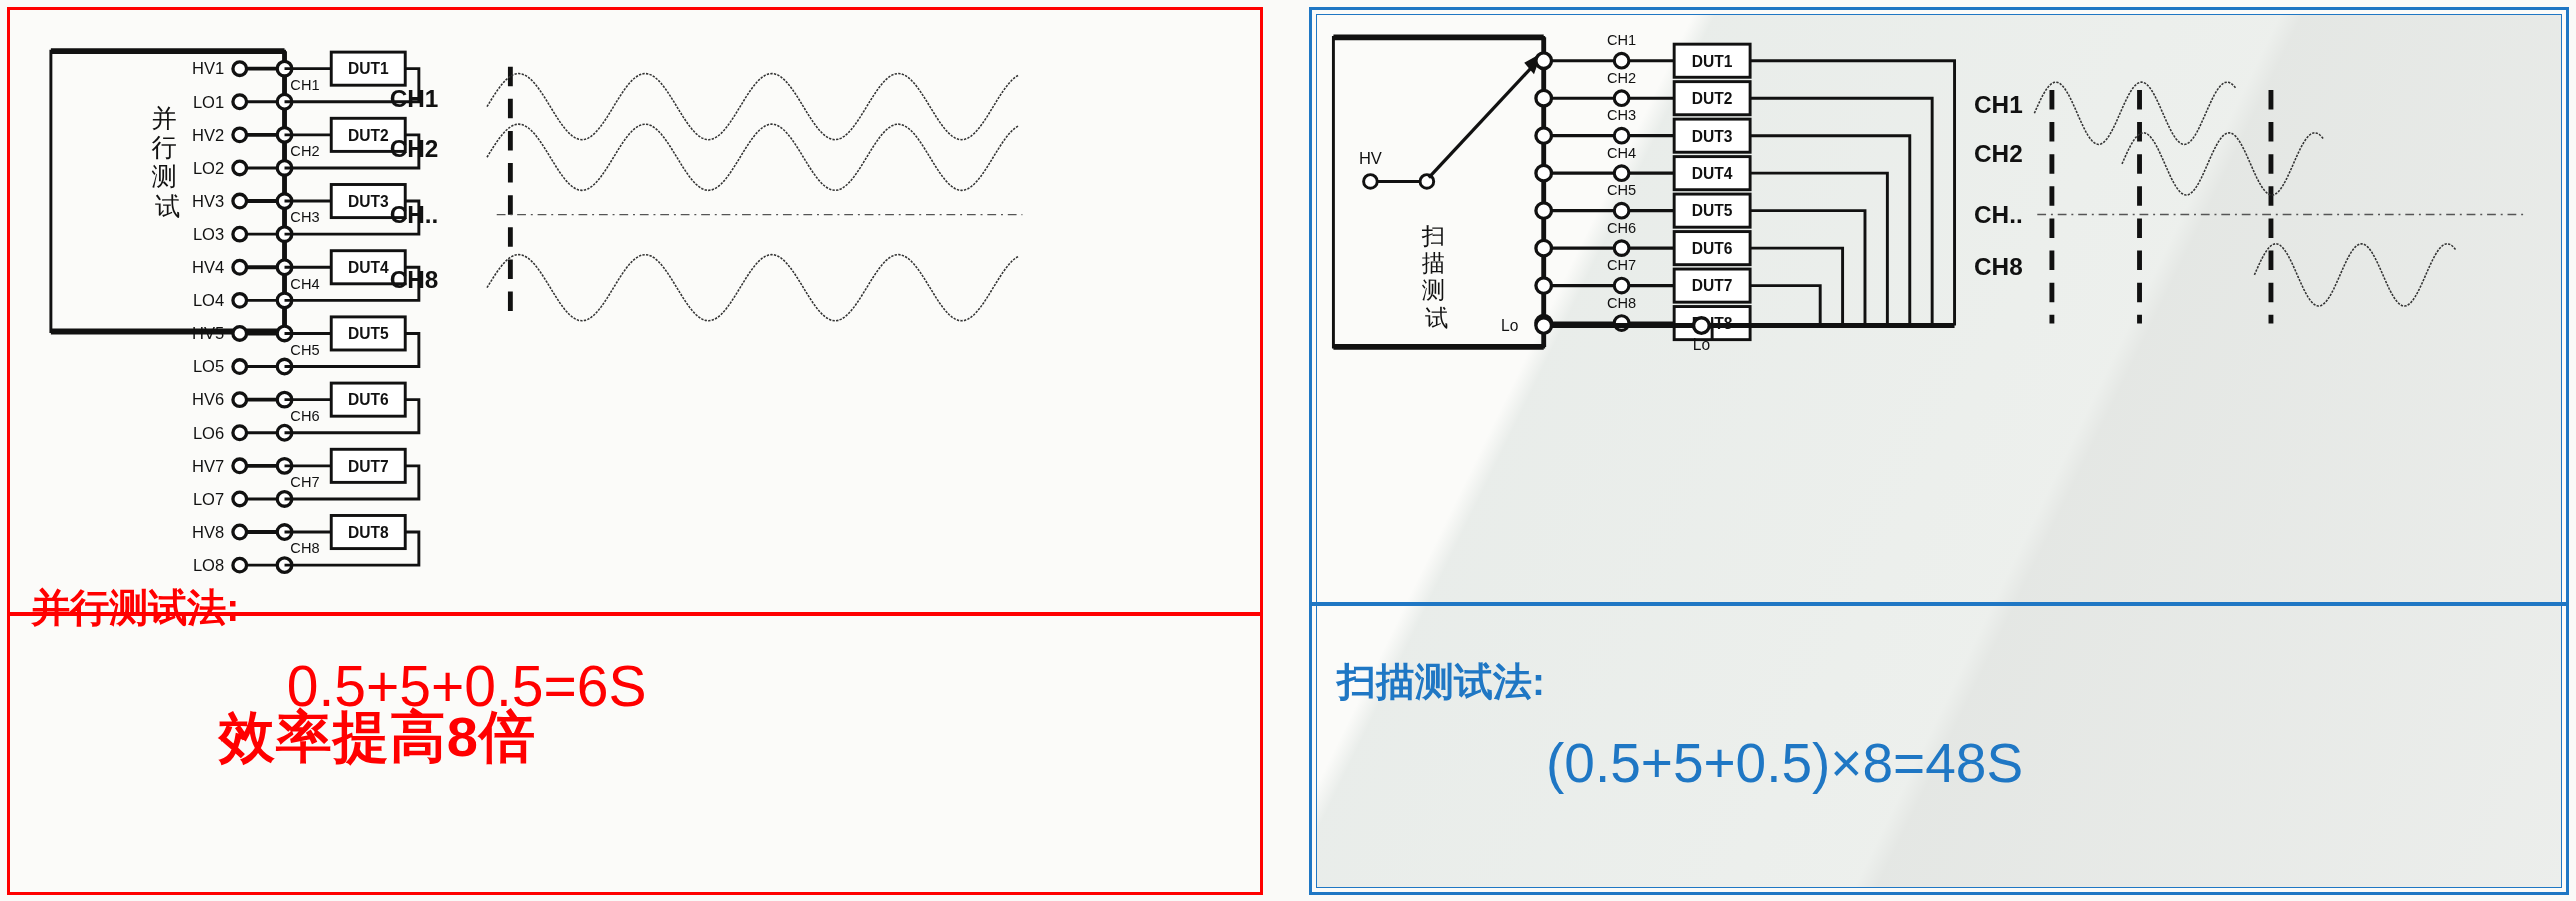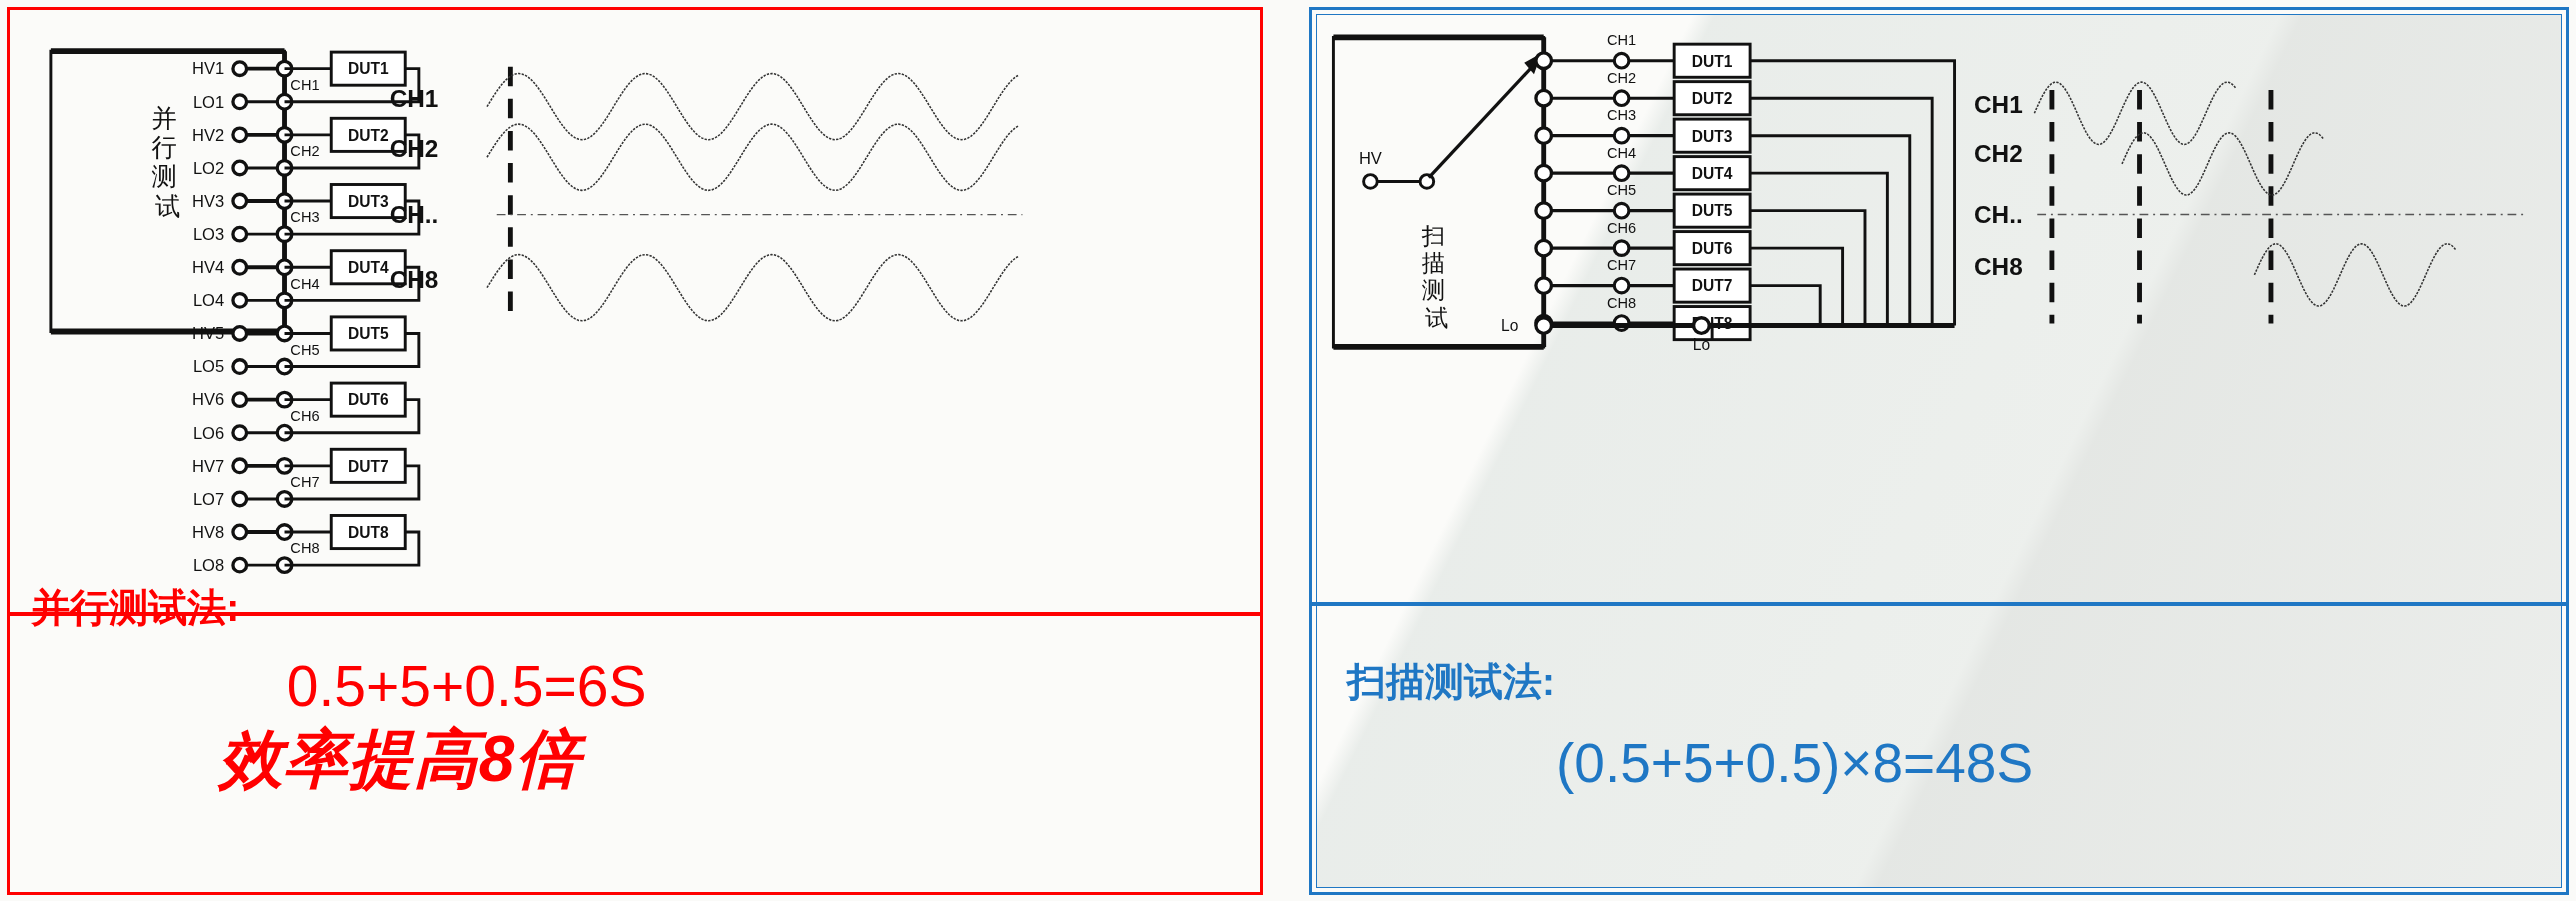--- a/index.html
+++ b/index.html
@@ -24,21 +24,21 @@
 
   
   .diagram{position:absolute;left:0;top:0;right:0;}
   .caption-zone{position:absolute;left:0;right:0;bottom:0;}
 
   .cap-title{position:absolute;font-weight:bold;white-space:nowrap;}
   .cap-formula{position:absolute;white-space:nowrap;}
   .cap-big{position:absolute;font-weight:bold;white-space:nowrap;}
 
   .red-t{color:#ff0000;}
-  .blue-t{color:#1f77c4;margin-left:10px;}
+  .blue-t{color:#1f77c4;}
 
   svg{display:block;}
   .ttl{font-family:"Liberation Sans",sans-serif;}
 </style>
 </head>
 <body>
 
 <div class="stage">
 
   <div class="panel panel-left">
@@ -181,21 +181,21 @@
           <text x="440" y="285" font-size="25" font-weight="bold" fill="#111" text-anchor="end">CH8</text>
         </g>
       </svg>
     </div>
 
     <div class="divider divider-red" style="top:602px;"></div>
 
     <div class="caption-zone" style="height:332px;">
       <div class="cap-title red-t" style="left:21.4px;top:21.4px;font-size:39px;">并行测试法:</div>
       <div class="cap-formula red-t" style="left:277px;top:93px;font-size:57px;">0.5+5+0.5=6S</div>
-      <div class="cap-big red-t" style="left:209px;top:156px;font-size:64px;letter-spacing:1px;font-style:italic;">效率提高8倍</div>
+      <div class="cap-big red-t" style="left:209px;top:140px;font-size:56px;letter-spacing:1px;">效率提高8倍</div>
     </div>
   </div>
 
   <div class="panel panel-right">
     <div class="gradient-sheen"></div>
     <div class="inner-rule"></div>
 
     <div class="diagram">
       <svg width="1252" height="596" viewBox="0 0 1286 612">
         <g fill="none" stroke="#111" stroke-width="3">

